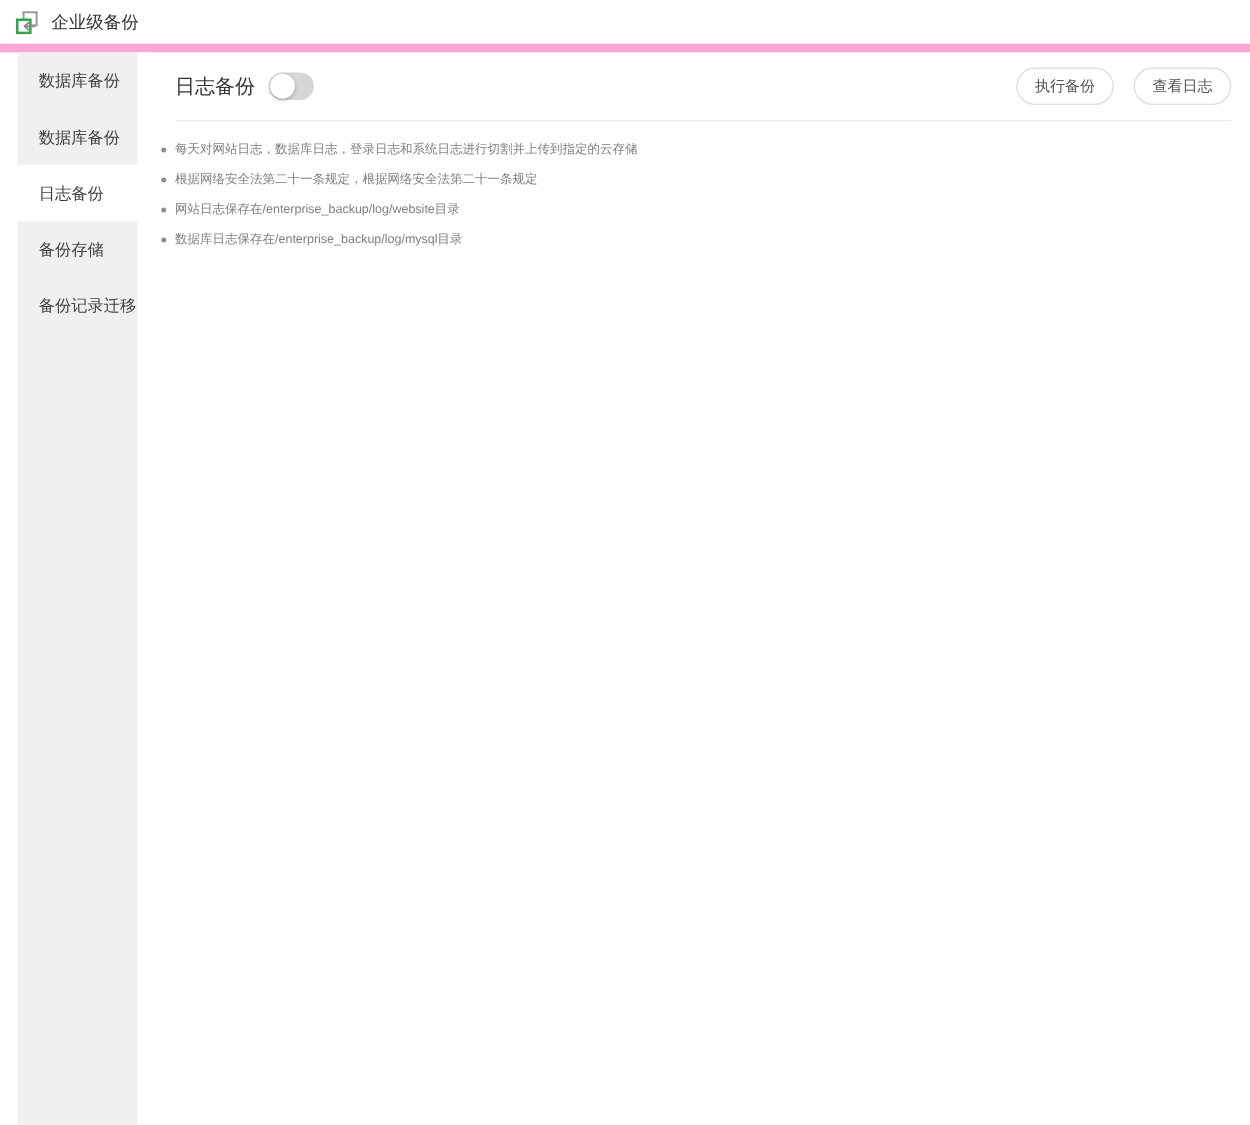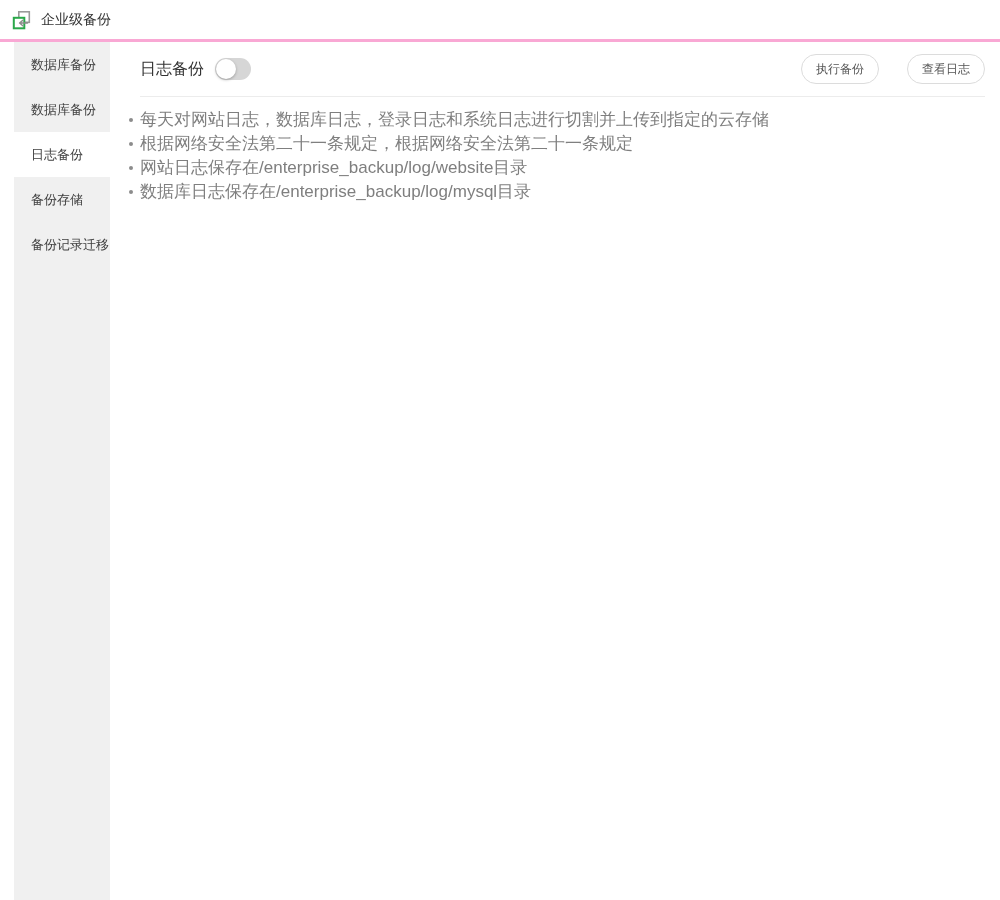--- a/index.html
+++ b/index.html
@@ -13,21 +13,21 @@
     position: relative;
     width: 1000px; height: 900px;
     background: #ffffff;
     overflow: hidden;
   }
   
   .app-header {
     position: absolute; top: 0; left: 0; right: 0;
     height: 42px;
     background: #ffffff;
-    border-bottom: 3px solid #f9a8d4;
+    border-bottom: 7px solid #f9a8d4;
     display: flex; align-items: center;
     padding-left: 12px;
   }
   .app-icon { width: 20px; height: 20px; margin-right: 9px; display: inline-flex; }
   .app-title { font-size: 14px; color: #333333; }
   
   .sidebar {
     position: absolute; top: 42px; left: 14px; bottom: 0;
     width: 110px;
     background: #f0f0f0;
@@ -66,39 +66,39 @@
     position: absolute; left: 1px; top: 1px;
     width: 20px; height: 20px;
     border-radius: 50%;
     background: #ffffff;
     box-shadow: 0 1px 3px rgba(0,0,0,0.28);
   }
   .spacer { flex: 1; }
   .btn {
     height: 30px;
     padding: 0 14px;
-    margin-left: 28px;
+    margin-left: 16px;
     background: #ffffff;
     border: 1px solid #dcdcdc;
     border-radius: 15px;
     font-size: 12px; color: #555555;
     font-family: inherit;
     cursor: pointer;
   }
   
   .notes {
     list-style: none;
     margin: 11px 0 0 -12px;
     padding: 0;
   }
   .notes li {
     position: relative;
     padding-left: 12px;
     line-height: 24px;
-    font-size: 17px;
+    font-size: 10px;
     color: #7f7f7f;
   }
   .notes li::before {
     content: "";
     position: absolute; left: 1px; top: 10px;
     width: 4px; height: 4px;
     border-radius: 50%;
     background: #8c8c8c;
   }
 </style>

